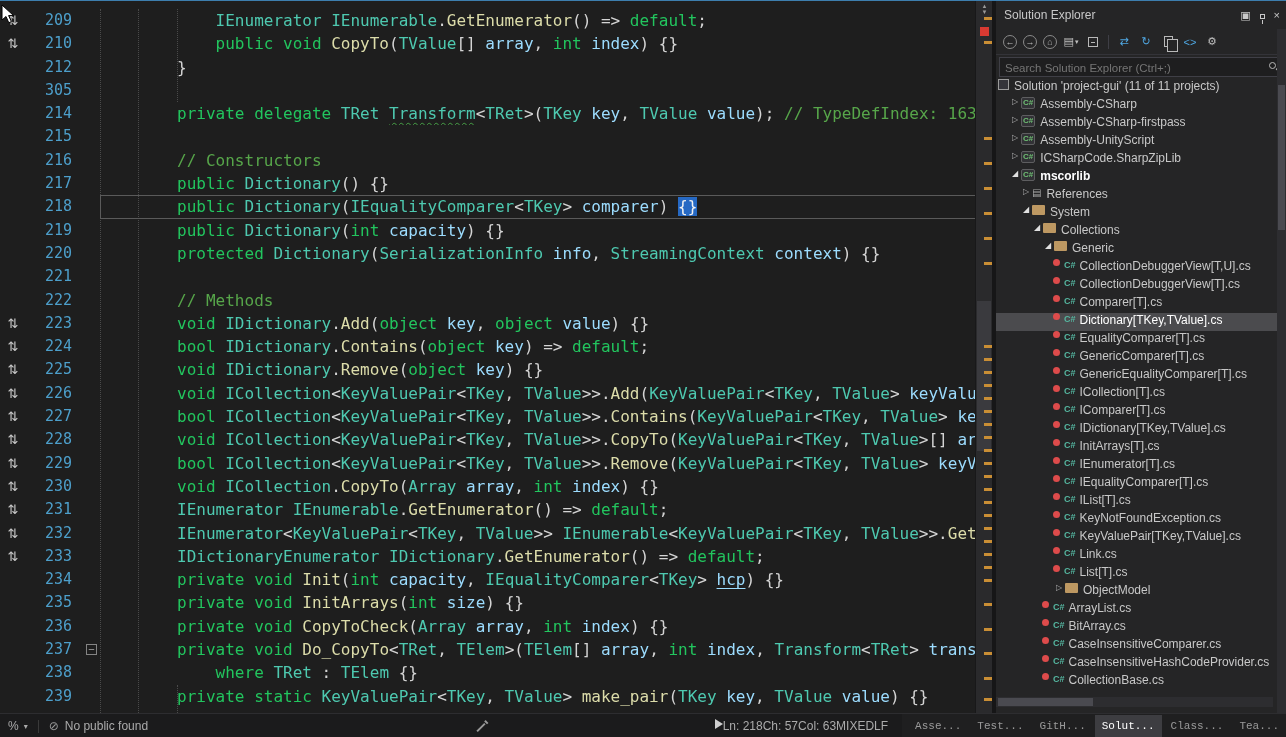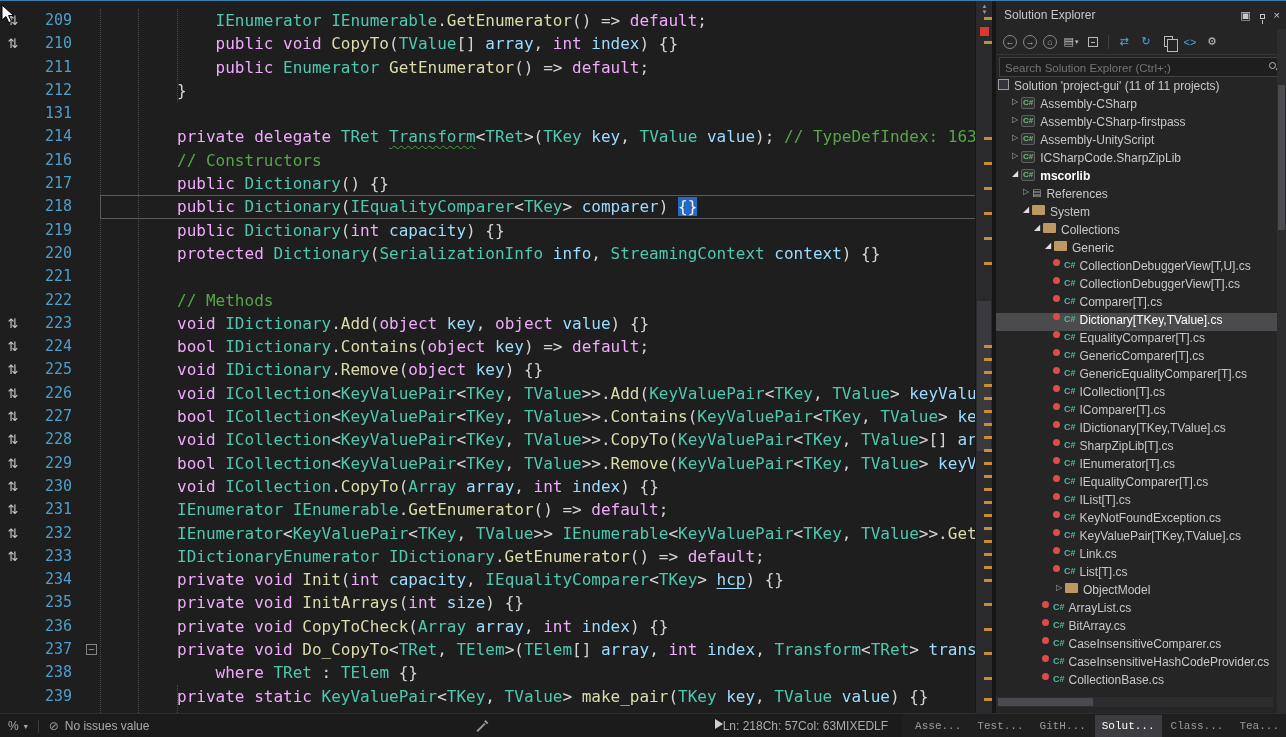--- a/index.html
+++ b/index.html
@@ -13,21 +13,21 @@
   .guides { position:absolute; left:0; top:0; right:17px; bottom:0; pointer-events:none; }
   .guide { position:absolute; border-left:1px dotted #4A4A4A; }
   .code-lines { position:relative; padding-top:8px; }
   .code-row { display:flex; height:23.3px; line-height:23.3px; }
   .gm { width:26px; text-align:center; color:#C8C8C8; font-size:13px; line-height:23.3px; }
   .ln { width:60px; padding-right:14px; text-align:right; color:#4D9FCB; font:15px/23.3px "DejaVu Sans Mono",monospace; }
   .fm { width:14px; position:relative; }
   .foldbox { position:absolute; left:0; top:6px; width:11px; height:11px; border:1px solid #848484; color:#C8C8C8; font:9px/9px "DejaVu Sans Mono",monospace; text-align:center; background:#1E1E1E; }
   .ct { flex:1; white-space:pre; overflow:hidden; font:16px/23.3px "DejaVu Sans Mono",monospace; color:#D4D4D4; }
   .code-row.current .ct { box-shadow:inset 0 0 0 1px #5A5A5A; }
-  .tok-kw{color:#f0abfc} .tok-ty{color:#4EC9B0} .tok-fn{color:#DCDCAA}
+  .tok-kw{color:#22c55e} .tok-ty{color:#4EC9B0} .tok-fn{color:#DCDCAA}
   .tok-pr{color:#9CDCFE} .tok-cm{color:#57A64A} .tok-pl{color:#D4D4D4}
   .tok-tyw{color:#4EC9B0; text-decoration:underline wavy #46A146 1px; text-underline-offset:3px}
   .tok-pru{color:#9CDCFE; text-decoration:underline; text-underline-offset:3px}
   .tok-sel{background:#2669C4; color:#F2F2F2}
 
   .vscroll { position:absolute; right:0; top:0; width:17px; height:712px; background:#2A2A2C; border-left:1px solid #181819; }
   .vthumb { position:absolute; left:1px; right:1px; top:300px; height:150px; background:#3A3A3E; }
   .smark { position:absolute; left:8px; width:8px; height:3px; background:#C98E35; }
   .health { position:absolute; left:4px; top:26px; width:9px; height:9px; background:#D83A32; }
   .splitgrip { position:absolute; left:2px; top:2px; width:13px; color:#9A9A9A; font-size:6px; line-height:6px; text-align:center; }
@@ -115,41 +115,41 @@
             <div class="ct"><span class="tok-pl">            </span><span class="tok-ty">IEnumerator</span><span class="tok-pl"> </span><span class="tok-ty">IEnumerable</span><span class="tok-pl">.</span><span class="tok-fn">GetEnumerator</span><span class="tok-pl">() =&gt; </span><span class="tok-kw">default</span><span class="tok-pl">;</span></div>
           </div>
           <div class="code-row">
             <div class="gm">⇅</div>
             <div class="ln">210</div>
             <div class="fm"></div>
             <div class="ct"><span class="tok-pl">            </span><span class="tok-kw">public</span><span class="tok-pl"> </span><span class="tok-kw">void</span><span class="tok-pl"> </span><span class="tok-fn">CopyTo</span><span class="tok-pl">(</span><span class="tok-ty">TValue</span><span class="tok-pl">[] </span><span class="tok-pr">array</span><span class="tok-pl">, </span><span class="tok-kw">int</span><span class="tok-pl"> </span><span class="tok-pr">index</span><span class="tok-pl">) {}</span></div>
           </div>
           <div class="code-row">
             <div class="gm"></div>
-            <div class="ln">211</div>
-            <div class="fm"></div>
-            <div class="ct"><span class="tok-pl">            </span><span class="tok-kw">public</span><span class="tok-pl"> </span><span class="tok-ty">Enumerator</span><span class="tok-pl"> </span><span class="tok-fn">GetEnumerator</span><span class="tok-pl">() =&gt; </span><span class="tok-kw">default</span><span class="tok-pl">;</span></div>
-          </div>
-          <div class="code-row">
-            <div class="gm"></div>
             <div class="ln">212</div>
             <div class="fm"></div>
             <div class="ct"><span class="tok-pl">        </span><span class="tok-pl">}</span></div>
           </div>
           <div class="code-row">
             <div class="gm"></div>
-            <div class="ln">131</div>
+            <div class="ln">305</div>
             <div class="fm"></div>
             <div class="ct"><span class="tok-pl"></span></div>
           </div>
           <div class="code-row">
             <div class="gm"></div>
             <div class="ln">214</div>
             <div class="fm"></div>
             <div class="ct"><span class="tok-pl">        </span><span class="tok-kw">private</span><span class="tok-pl"> </span><span class="tok-kw">delegate</span><span class="tok-pl"> </span><span class="tok-ty">TRet</span><span class="tok-pl"> </span><span class="tok-tyw">Transform</span><span class="tok-pl">&lt;</span><span class="tok-ty">TRet</span><span class="tok-pl">&gt;(</span><span class="tok-ty">TKey</span><span class="tok-pl"> </span><span class="tok-pr">key</span><span class="tok-pl">, </span><span class="tok-ty">TValue</span><span class="tok-pl"> </span><span class="tok-pr">value</span><span class="tok-pl">); </span><span class="tok-cm">// TypeDefIndex: 16334</span></div>
+          </div>
+          <div class="code-row">
+            <div class="gm"></div>
+            <div class="ln">215</div>
+            <div class="fm"></div>
+            <div class="ct"><span class="tok-pl"></span></div>
           </div>
           <div class="code-row">
             <div class="gm"></div>
             <div class="ln">216</div>
             <div class="fm"></div>
             <div class="ct"><span class="tok-pl">        </span><span class="tok-cm">// Constructors</span></div>
           </div>
           <div class="code-row">
             <div class="gm"></div>
             <div class="ln">217</div>
@@ -485,21 +485,21 @@
           <div class="trow">
             <span style="flex: 0 0 auto; width: 57px;"></span>
             <span class="i-dot"></span>
             <span class="i-cs">C#</span>
             <span>IDictionary[TKey,TValue].cs</span>
           </div>
           <div class="trow">
             <span style="flex: 0 0 auto; width: 57px;"></span>
             <span class="i-dot"></span>
             <span class="i-cs">C#</span>
-            <span>SharpZipLib[T].cs</span>
+            <span>InitArrays[T].cs</span>
           </div>
           <div class="trow">
             <span style="flex: 0 0 auto; width: 57px;"></span>
             <span class="i-dot"></span>
             <span class="i-cs">C#</span>
             <span>IEnumerator[T].cs</span>
           </div>
           <div class="trow">
             <span style="flex: 0 0 auto; width: 57px;"></span>
             <span class="i-dot"></span>
@@ -584,21 +584,21 @@
 
   <div class="statusbar">
     <div class="sb-left">
       <span class="sb-zoom">
         <span>%</span>
         <span class="caret">▾</span>
       </span>
       <span class="sb-div"></span>
       <span class="sb-issues">
         <span class="icn">⊘</span>
-        <span>No issues value</span>
+        <span>No public found</span>
       </span>
       <span class="pencil"></span>
       <span class="sb-right">
         <span class="play"></span>
         <span>Ln: 218</span>
         <span>Ch: 57</span>
         <span>Col: 63</span>
         <span>MIXED</span>
         <span>LF</span>
       </span>

